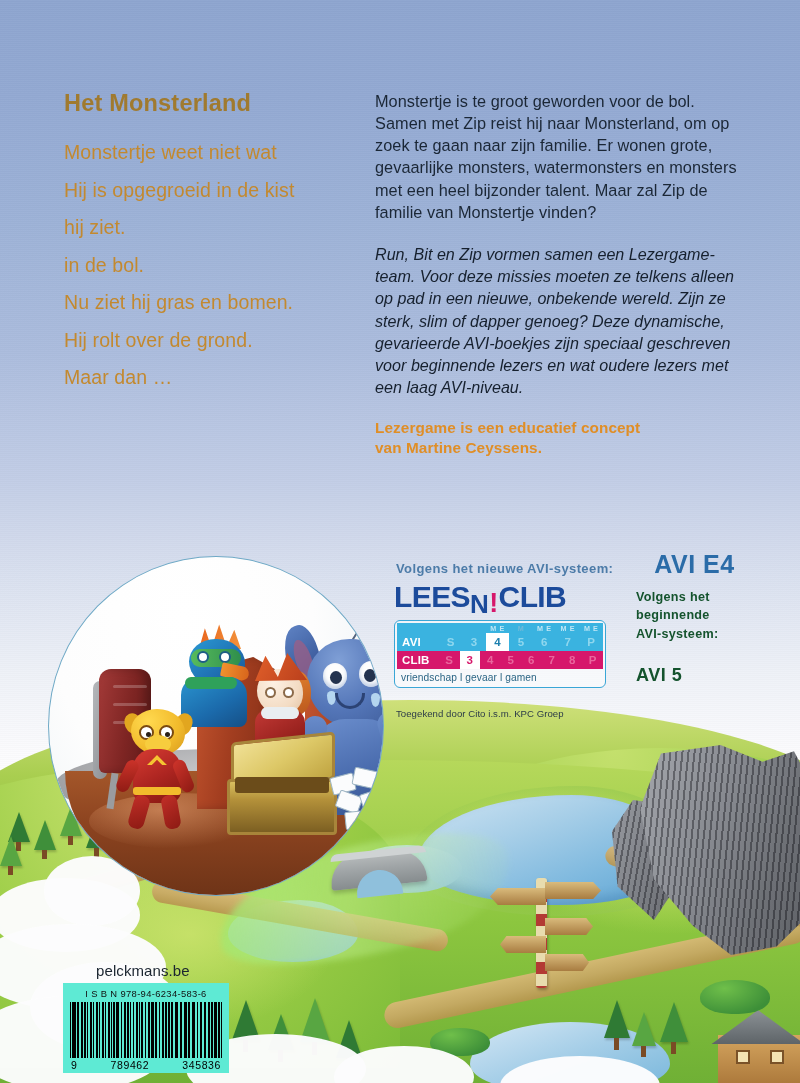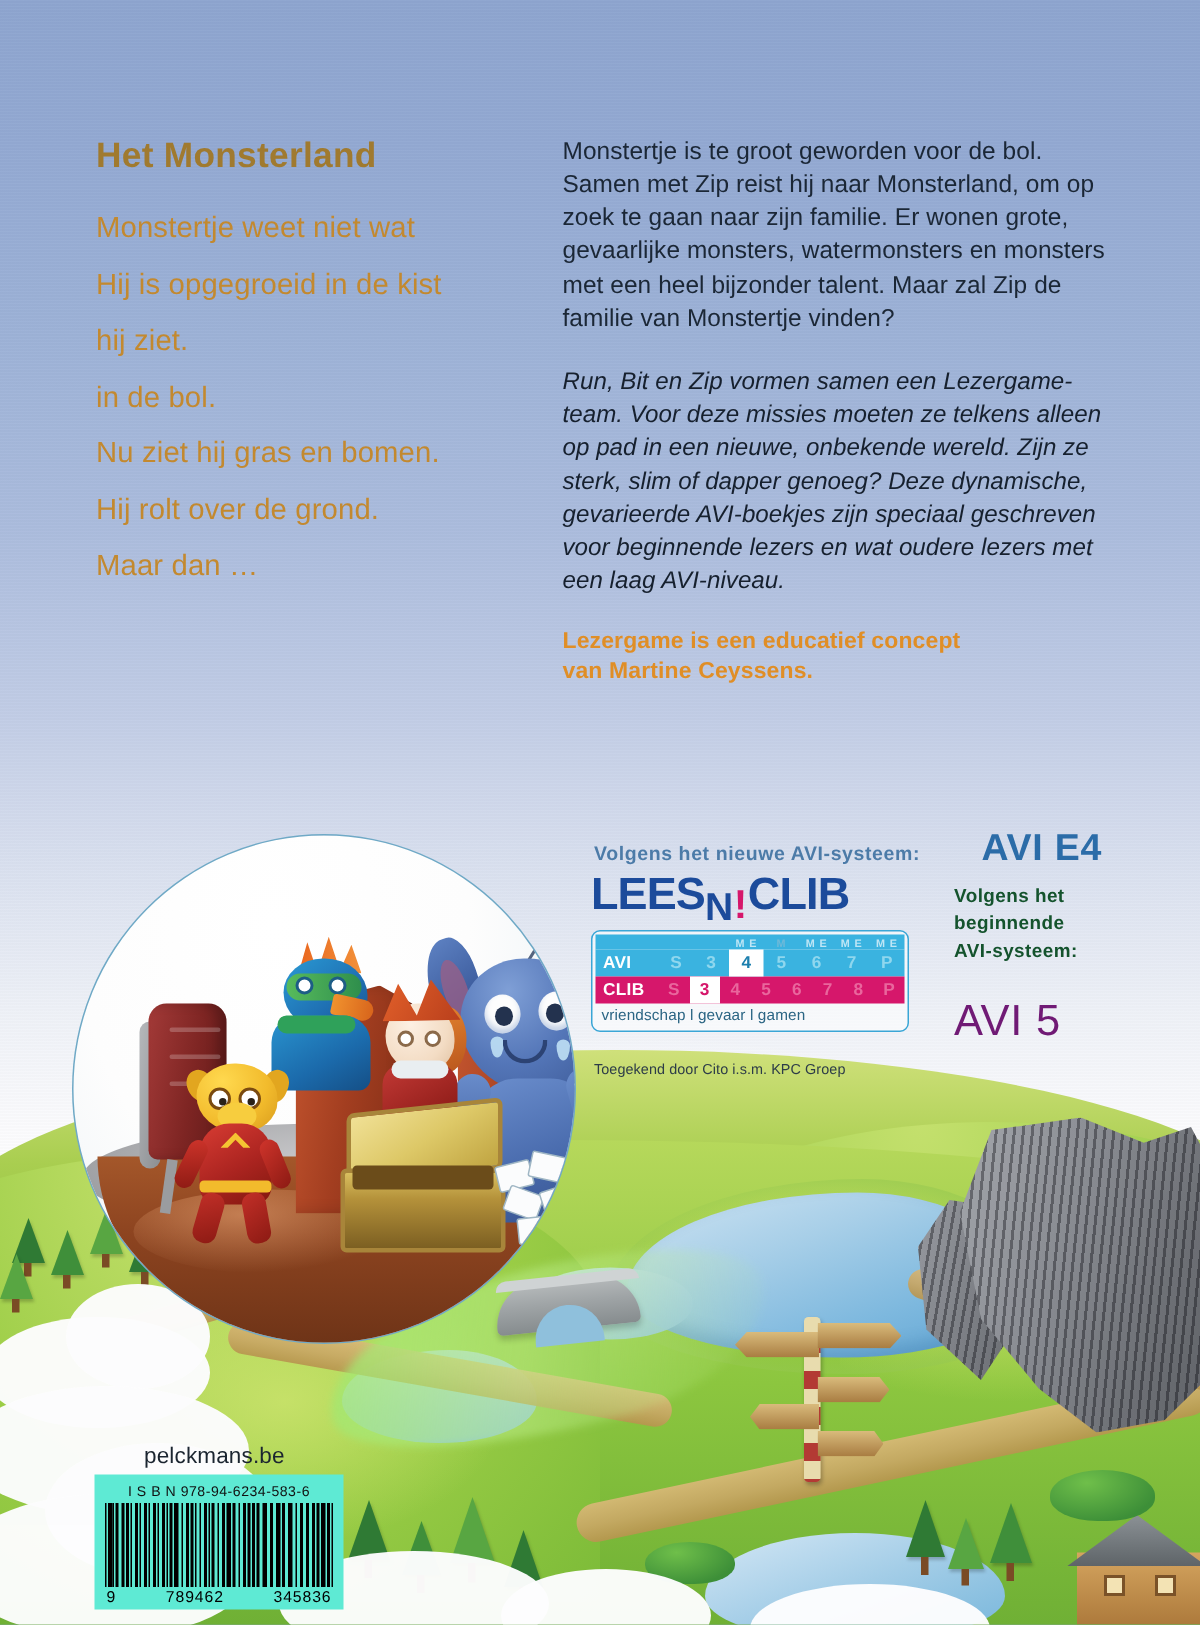--- a/index.html
+++ b/index.html
@@ -398,21 +398,21 @@
     position:absolute; left:396px; top:548px; width:390px;
     display:flex; align-items:baseline;
   }
   .avi-new-label{ font-size:13px; font-weight:bold; color:#4c7ba8; letter-spacing:.4px;margin-top:13px; }
   .avi-new-value{ font-size:25px; font-weight:bold; color:#2b6ca8; letter-spacing:.5px; margin-left:41px; }
 
   .avi-old{
     position:absolute; left:636px; top:588px; width:150px;
   }
   .avi-old-label{ font-size:12.6px; font-weight:bold; color:#14532d; line-height:1.45; letter-spacing:.3px; }
-  .avi-old-value{ font-size:29px; font-weight:normal; color:#701a75; letter-spacing:.5px; margin-top:22px; }
+  .avi-old-value{ font-size:18px; font-weight:bold; color:#14532d; letter-spacing:.5px; margin-top:22px; }
 
   
   .leesniveau{
     position:absolute; left:394px; top:582px; width:216px;
   }
   .ln-word{
     font-size:30px; font-weight:bold; letter-spacing:-.6px;
     line-height:1; white-space:nowrap; display:flex; align-items:flex-end;
   }
   .ln-lees{ color:#1c4b9b; }

